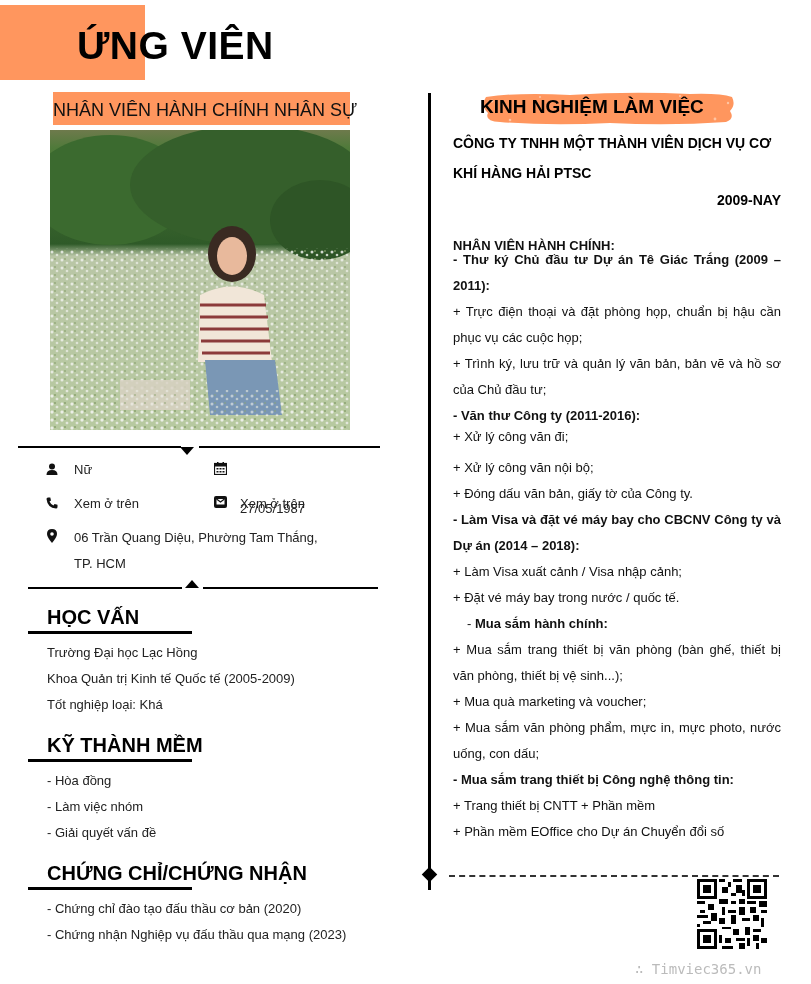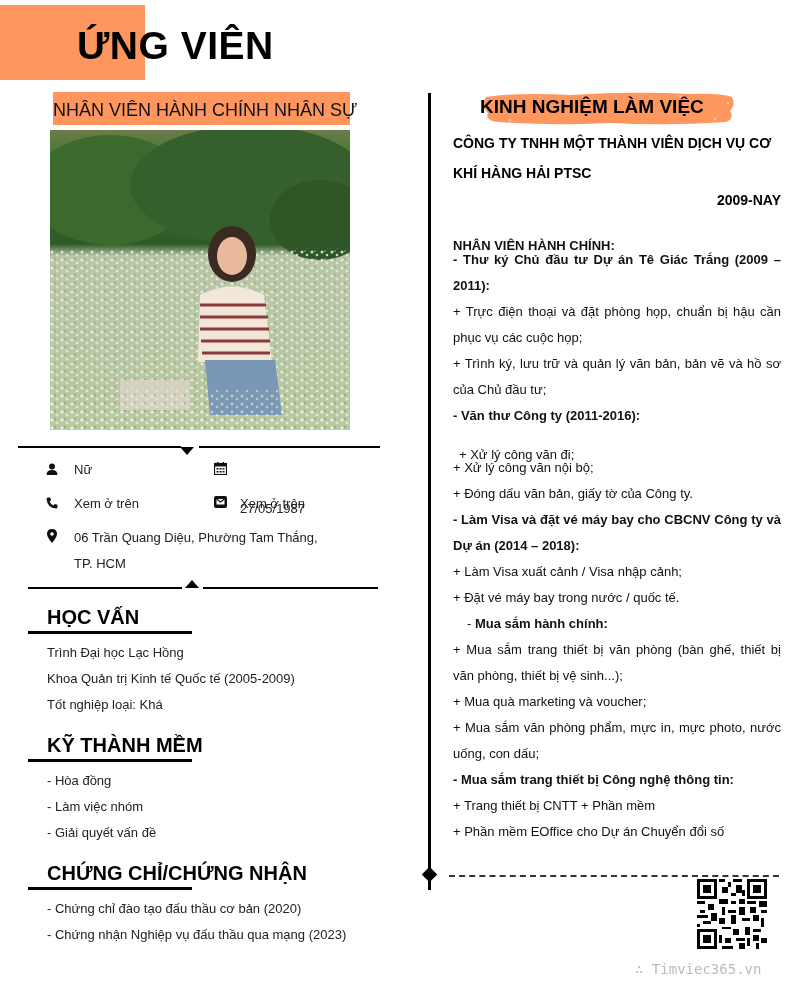--- a/index.html
+++ b/index.html
@@ -146,21 +146,21 @@
 </div>
 <div class="abs info" style="left:74px; top:530px;">06 Trần Quang Diệu, Phường Tam Thắng,</div>
 <div class="abs info" style="left:74px; top:556px;">TP. HCM</div>
 
 <div class="abs rule" style="left:28px; top:587px; width:154px;"></div>
 <div class="abs tri-up" style="left:185px; top:580px;"></div>
 <div class="abs rule" style="left:203px; top:587px; width:175px;"></div>
 
 <div class="abs sec-title" style="left:47px; top:606px;text-align:center;">HỌC VẤN</div>
 <div class="abs sec-line" style="top:631px;"></div>
-<div class="abs ltext" style="top:645px;">Trình Đại học Lạc Hồng</div>
+<div class="abs ltext" style="top:645px;">Trường Đại học Lạc Hồng</div>
 <div class="abs ltext" style="top:671px;">Khoa Quản trị Kinh tế Quốc tế (2005-2009)</div>
 <div class="abs ltext" style="top:697px;">Tốt nghiệp loại: Khá</div>
 
 <div class="abs sec-title" style="left:47px; top:734px;">KỸ THÀNH MỀM</div>
 <div class="abs sec-line" style="top:759px;"></div>
 <div class="abs ltext" style="top:773px;">- Hòa đồng</div>
 <div class="abs ltext" style="top:799px;">- Làm việc nhóm</div>
 <div class="abs ltext" style="top:825px;">- Giải quyết vấn đề</div>
 
 <div class="abs sec-title" style="left:47px; top:862px;">CHỨNG CHỈ/CHỨNG NHẬN</div>
@@ -188,21 +188,21 @@
 <div class="abs kn-text">KINH NGHIỆM LÀM VIỆC</div>
 
 <div class="abs company">CÔNG TY TNHH MỘT THÀNH VIÊN DỊCH VỤ CƠ KHÍ HÀNG HẢI PTSC</div>
 <div class="abs period">2009-NAY</div>
 
 <div class="abs rtext b" style="top:221px;margin-top:12px;">NHÂN VIÊN HÀNH CHÍNH:</div>
 <div class="abs rtext b just" style="top:247px;">- Thư ký Chủ đầu tư Dự án Tê Giác Trắng (2009 – 2011):</div>
 <div class="abs rtext just" style="top:299px;">+ Trực điện thoại và đặt phòng họp, chuẩn bị hậu cần phục vụ các cuộc họp;</div>
 <div class="abs rtext just" style="top:351px;">+ Trình ký, lưu trữ và quản lý văn bản, bản vẽ và hồ sơ của Chủ đầu tư;</div>
 <div class="abs rtext b" style="top:403px;">- Văn thư Công ty (2011-2016):</div>
-<div class="abs rtext" style="top:442px;margin-left:6px;">+ Xử lý công văn đi;</div>
+<div class="abs rtext" style="top:424px;">+ Xử lý công văn đi;</div>
 <div class="abs rtext" style="top:455px;">+ Xử lý công văn nội bộ;</div>
 <div class="abs rtext" style="top:481px;">+ Đóng dấu văn bản, giấy tờ của Công ty.</div>
 <div class="abs rtext b just" style="top:507px;">- Làm Visa và đặt vé máy bay cho CBCNV Công ty và Dự án (2014 – 2018):</div>
 <div class="abs rtext" style="top:559px;">+ Làm Visa xuất cảnh / Visa nhập cảnh;</div>
 <div class="abs rtext" style="top:585px;">+ Đặt vé máy bay trong nước / quốc tế.</div>
 <div class="abs rtext" style="top:611px;margin-left:14px;"><span>- </span><b>Mua sắm hành chính:</b></div>
 <div class="abs rtext just" style="top:637px;">+ Mua sắm trang thiết bị văn phòng (bàn ghế, thiết bị văn phòng, thiết bị vệ sinh...);</div>
 <div class="abs rtext" style="top:689px;">+ Mua quà marketing và voucher;</div>
 <div class="abs rtext just" style="top:715px;">+ Mua sắm văn phòng phẩm, mực in, mực photo, nước uống, con dấu;</div>
 <div class="abs rtext b" style="top:767px;">- Mua sắm trang thiết bị Công nghệ thông tin:</div>

